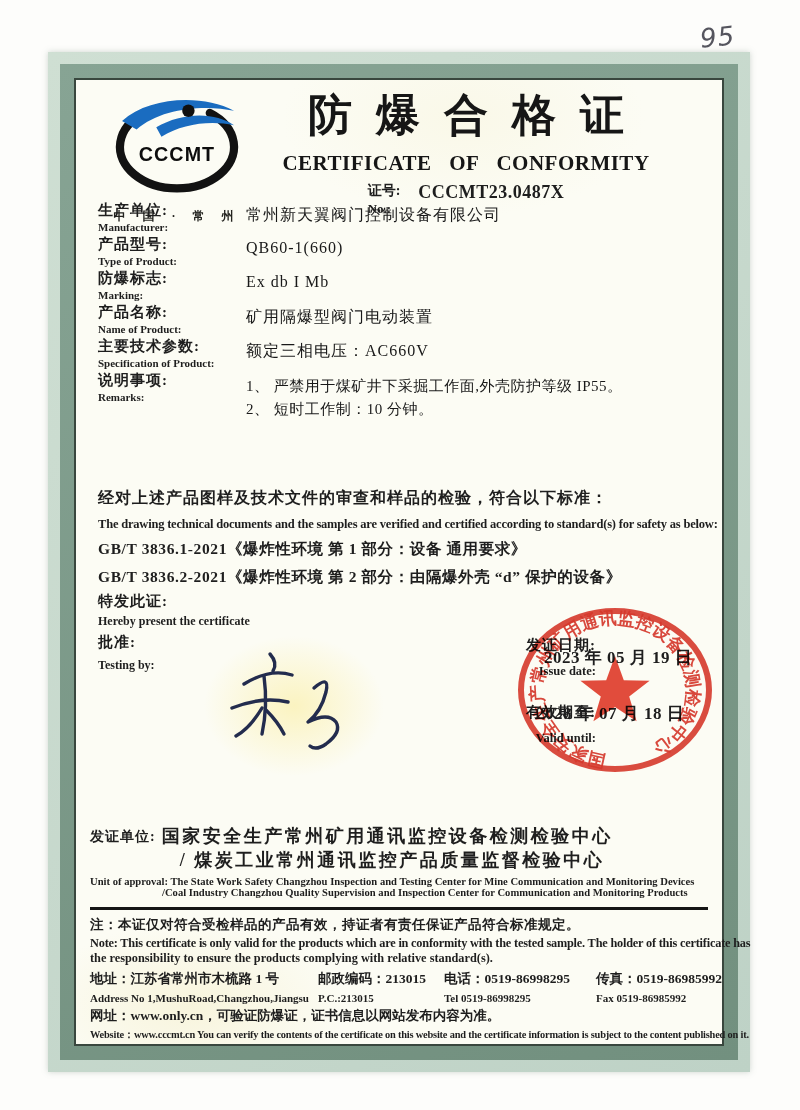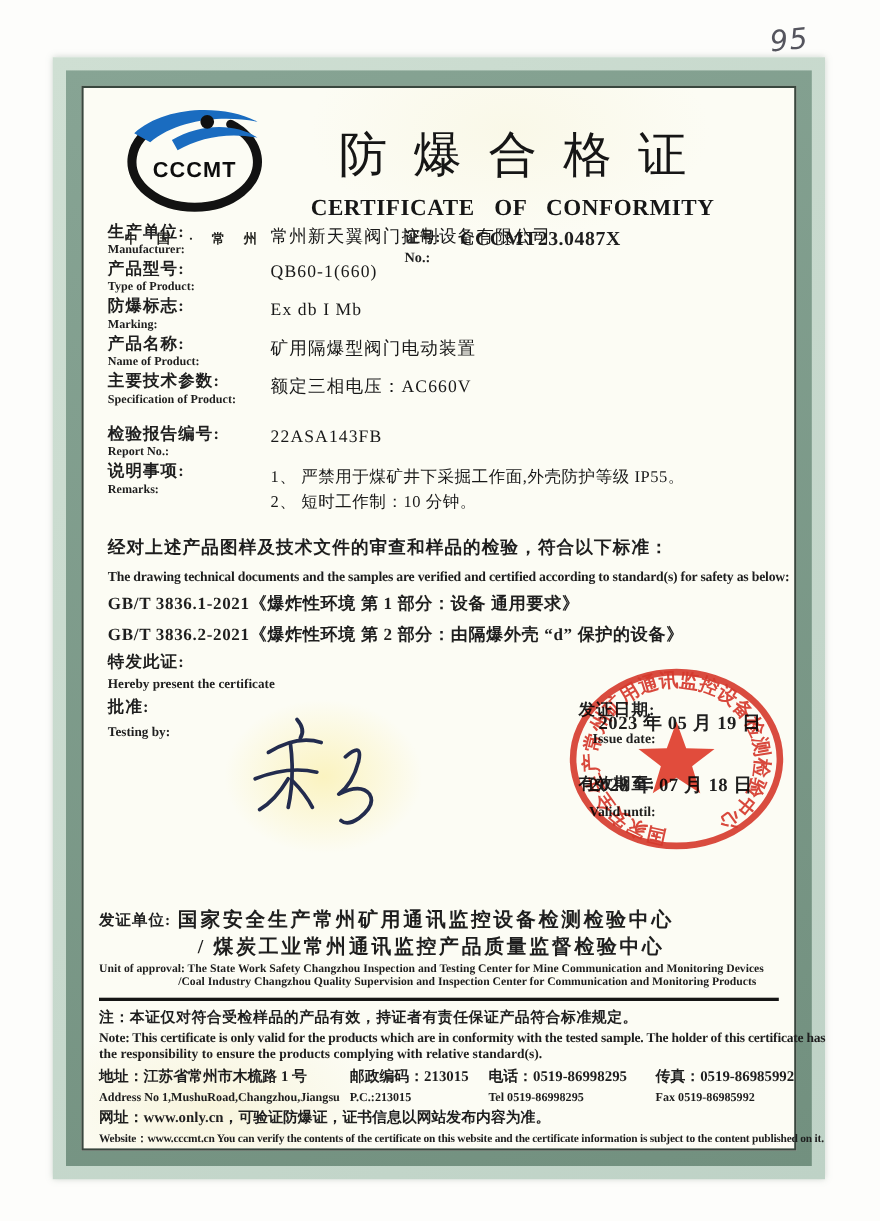--- a/index.html
+++ b/index.html
@@ -33,21 +33,21 @@
     background:
       radial-gradient(220px 120px at 18% 96%, rgba(244,238,200,.55), rgba(244,238,200,0) 70%),
       radial-gradient(260px 140px at 60% 4%, rgba(246,242,214,.4), rgba(246,242,214,0) 70%),
       #fcfcf4;
     border:2px solid #39473e;
   }
   
   .logo-block{position:absolute;left:16px;top:10px;width:170px;text-align:center;}
   .logo-sub{font-size:12px;letter-spacing:7px;color:#23231f;margin-top:2px;font-weight:700;}
   .header-center{position:absolute;left:150px;top:6px;width:480px;text-align:center;}
-  .title-zh{font-size:44px;letter-spacing:24px;text-indent:24px;color:#161616;font-weight:400;white-space:nowrap;margin-top:25px;}
+  .title-zh{font-size:44px;letter-spacing:24px;text-indent:24px;color:#161616;font-weight:700;white-space:nowrap;}
   .title-en{font-size:21px;font-weight:700;word-spacing:12px;letter-spacing:.5px;color:#161616;margin-top:6px;}
   .certno-row{margin-top:6px;display:flex;justify-content:center;align-items:flex-start;gap:18px;}
   .certno-labels{text-align:left;}
   .certno-zh{font-size:14px;font-weight:700;}
   .certno-en{font-size:13px;font-weight:700;margin-top:1px;}
   .certno-val{font-size:18px;font-weight:700;letter-spacing:.5px;margin-top:0;text-align:center;}
   
   .fields{position:absolute;left:22px;top:121px;width:620px;}
   .frow{display:flex;margin-bottom:2px;}
   .flabel{width:148px;flex:none;}
@@ -162,27 +162,20 @@
             </div>
           <div class="fvalue">矿用隔爆型阀门电动装置</div>
         </div>
         <div class="frow">
           <div class="flabel">
               <div class="zh">主要技术参数:</div>
               <div class="en">Specification of Product:</div>
             </div>
           <div class="fvalue">额定三相电压：AC660V</div>
         </div>
-        <div class="frow gap-before">
-          <div class="flabel">
-              <div class="zh">检验报告编号:</div>
-              <div class="en">Report No.:</div>
-            </div>
-          <div class="fvalue">22ASA143FB</div>
-        </div>
         <div class="frow">
           <div class="flabel">
               <div class="zh">说明事项:</div>
               <div class="en">Remarks:</div>
             </div>
           <div class="fvalue remark-lines">
             <div>1、 严禁用于煤矿井下采掘工作面,外壳防护等级 IP55。</div>
             <div>2、 短时工作制：10 分钟。</div>
           </div>
         </div>

